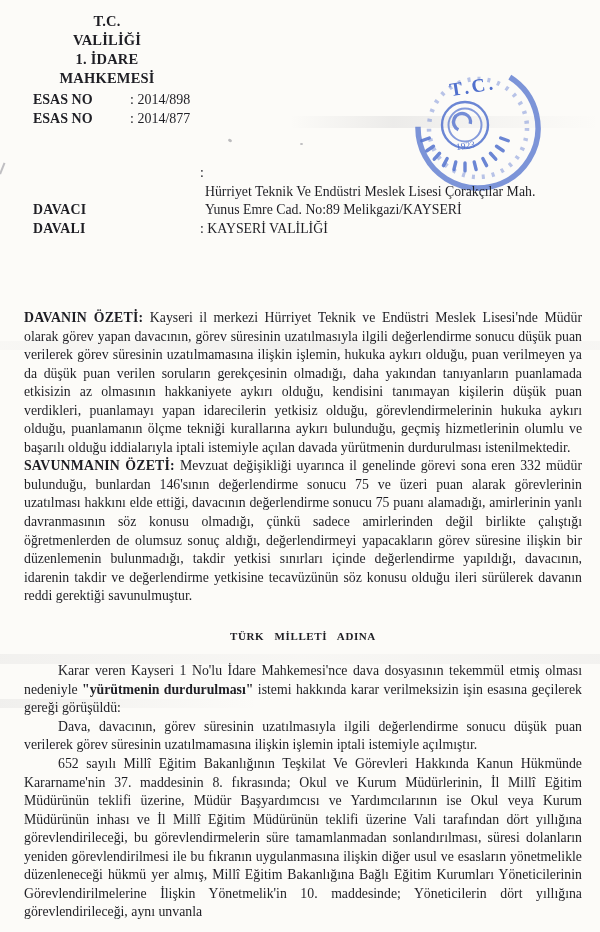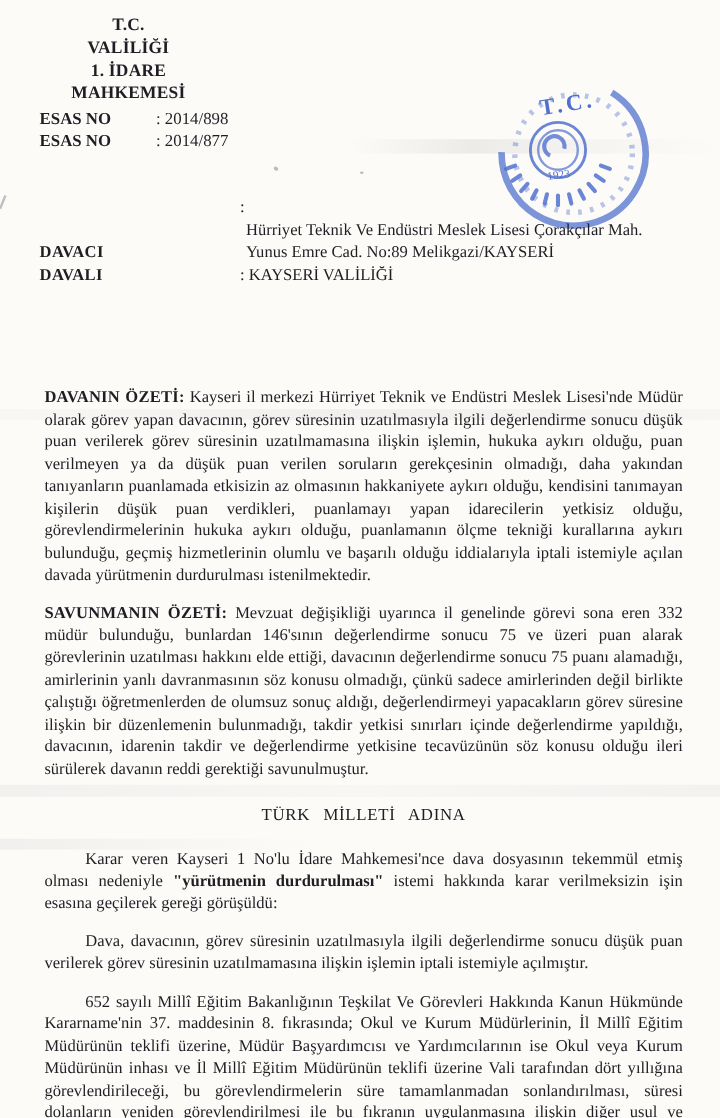--- a/index.html
+++ b/index.html
@@ -53,25 +53,25 @@
   .party { display:flex; align-items:flex-end; }
   .p-label { font-weight:bold; width:167px; flex:none; letter-spacing:.3px; }
   .p-value { flex:1; }
   .p-line { padding-left:5px; }
 
   .body-text {
     position:absolute; top:309px; left:24px; width:558px;
     font-size:13.8px; line-height:18.55px;
     text-align:justify;
   }
-  .body-text p { margin:13px; }
+  .body-text p { margin:0; }
   .lead { font-weight:bold; letter-spacing:.2px; }
   .emph { font-weight:bold; }
   .heading {
-    text-align:center; font-weight:normal; font-size:14px;
+    text-align:center; font-weight:bold; font-size:11px;
     letter-spacing:.6px; word-spacing:7px;
     margin:21px 0 17px !important; text-indent:0 !important;
   }
   .indent { text-indent:34px; }
 
   .stamp { position:absolute; top:56px; left:404px; width:142px; height:148px; opacity:.92; }
 </style>
 </head>
 <body>
 

